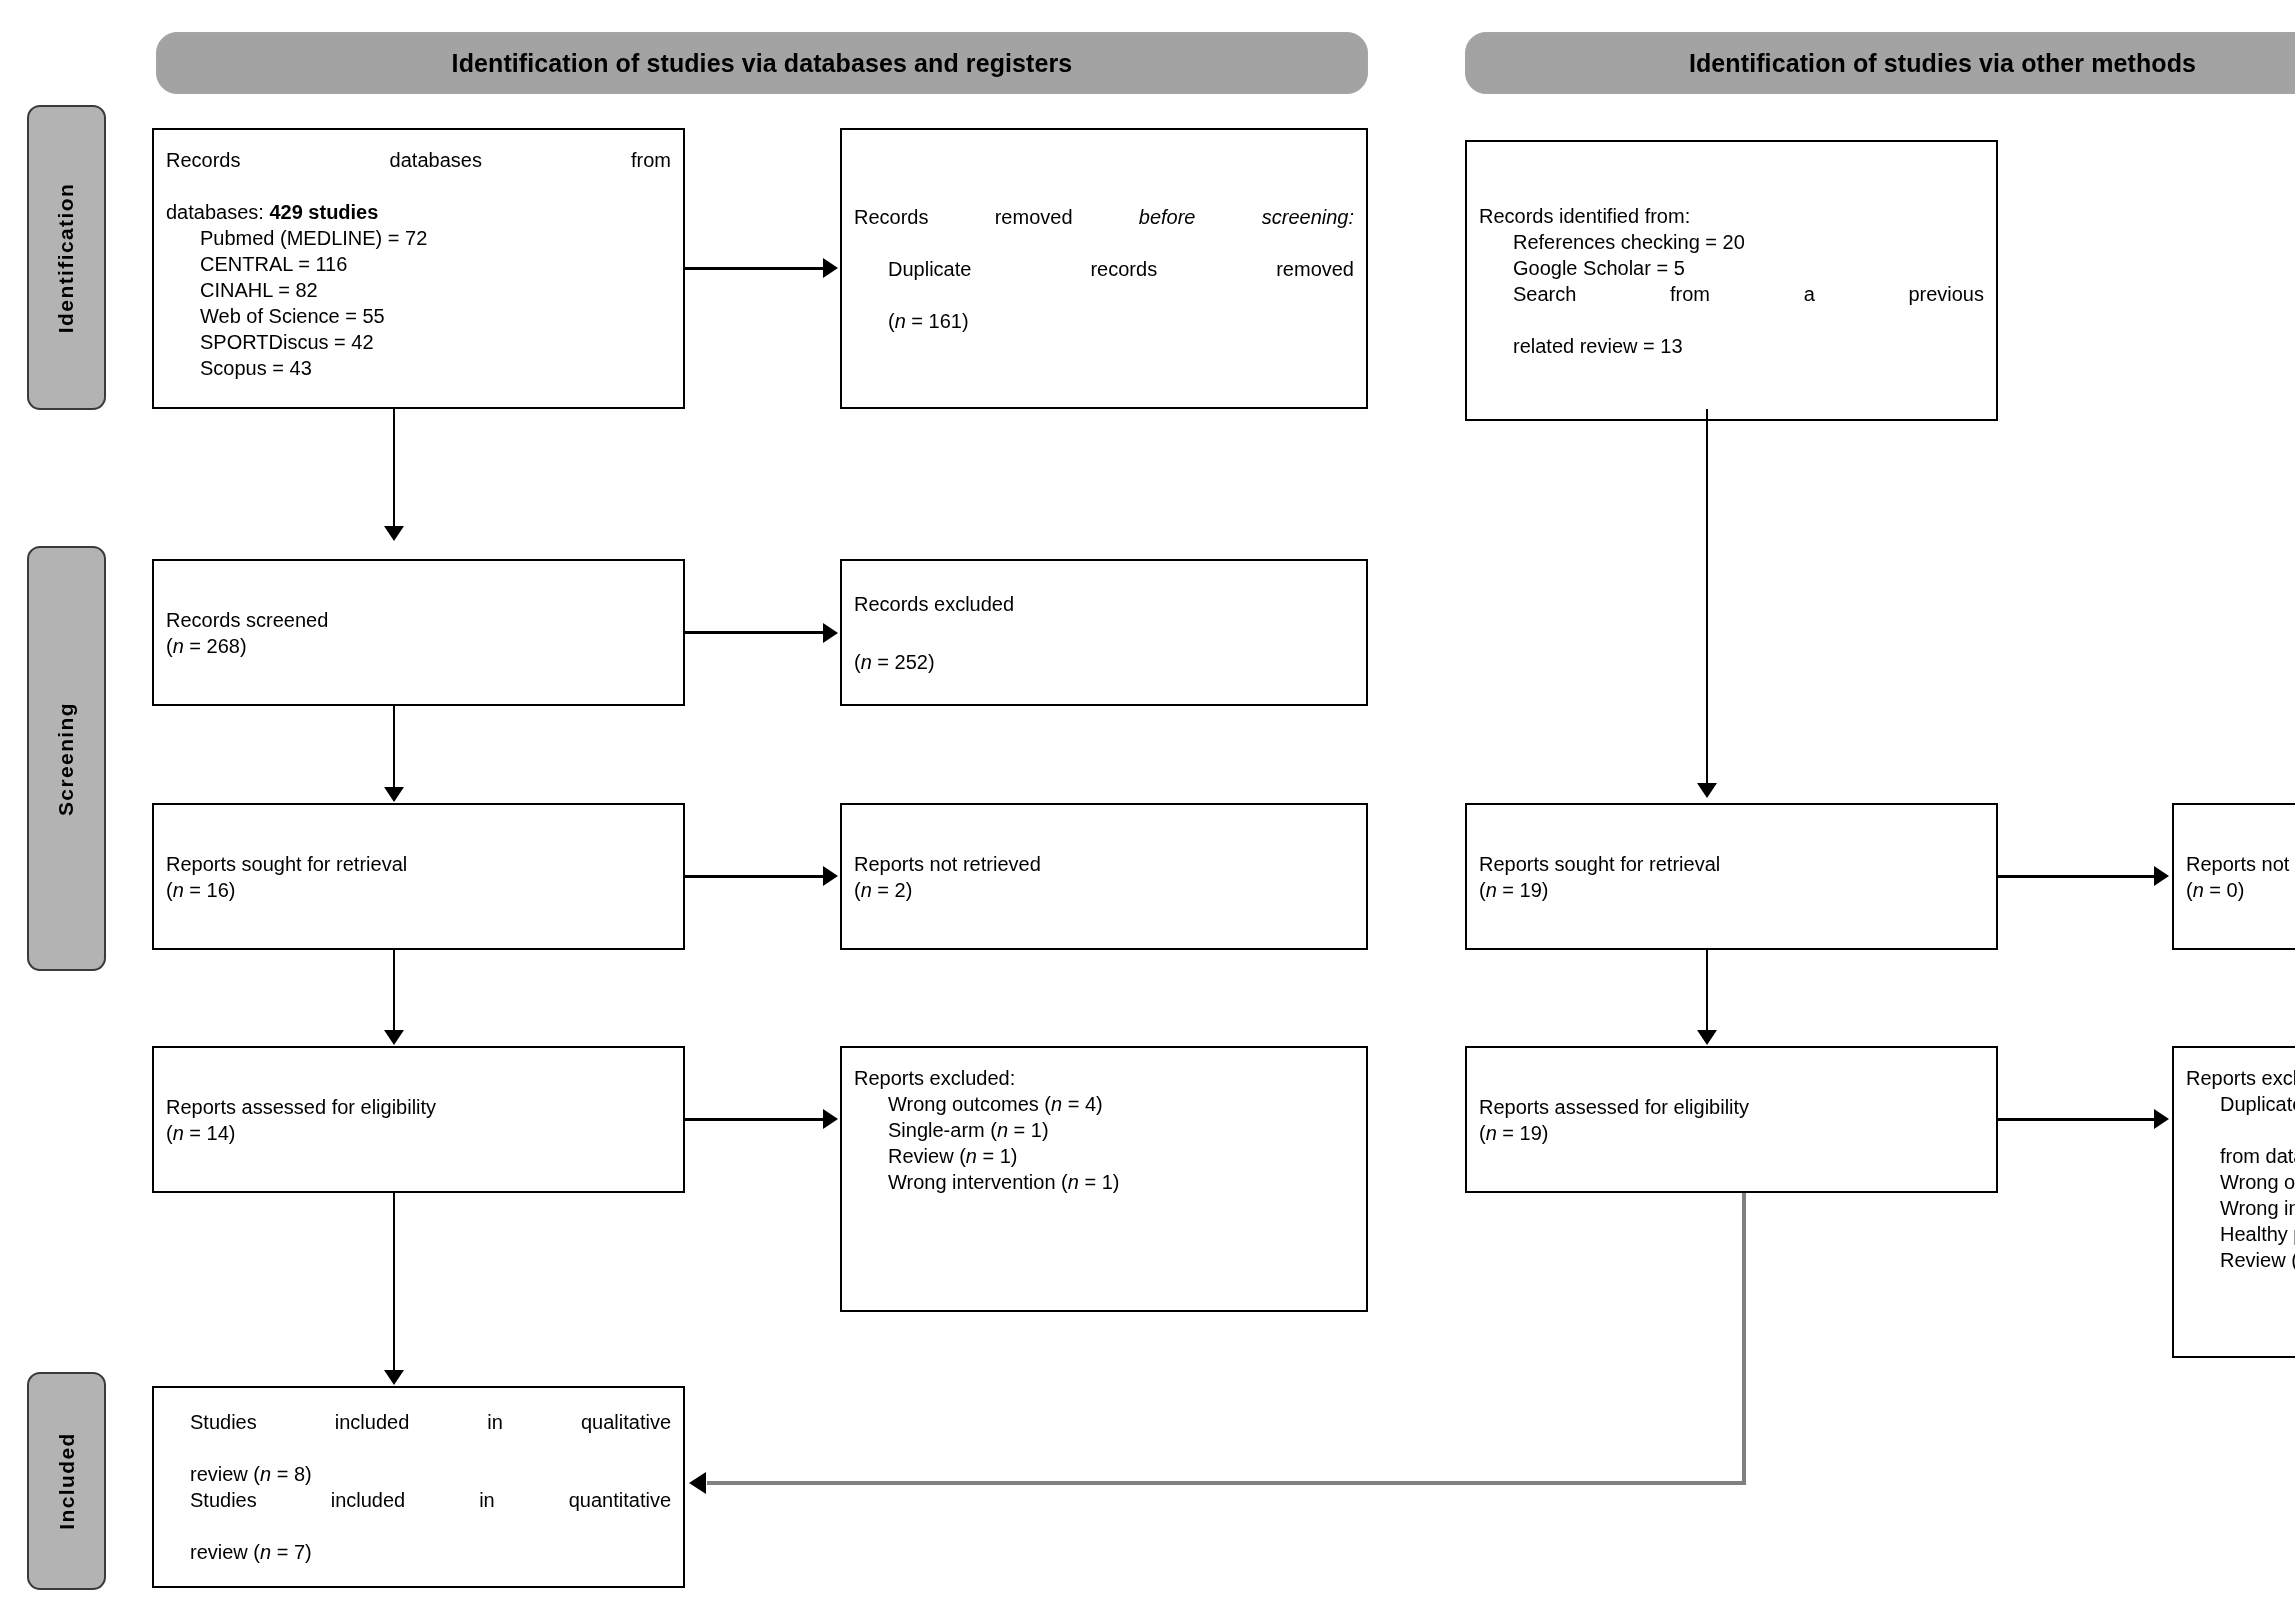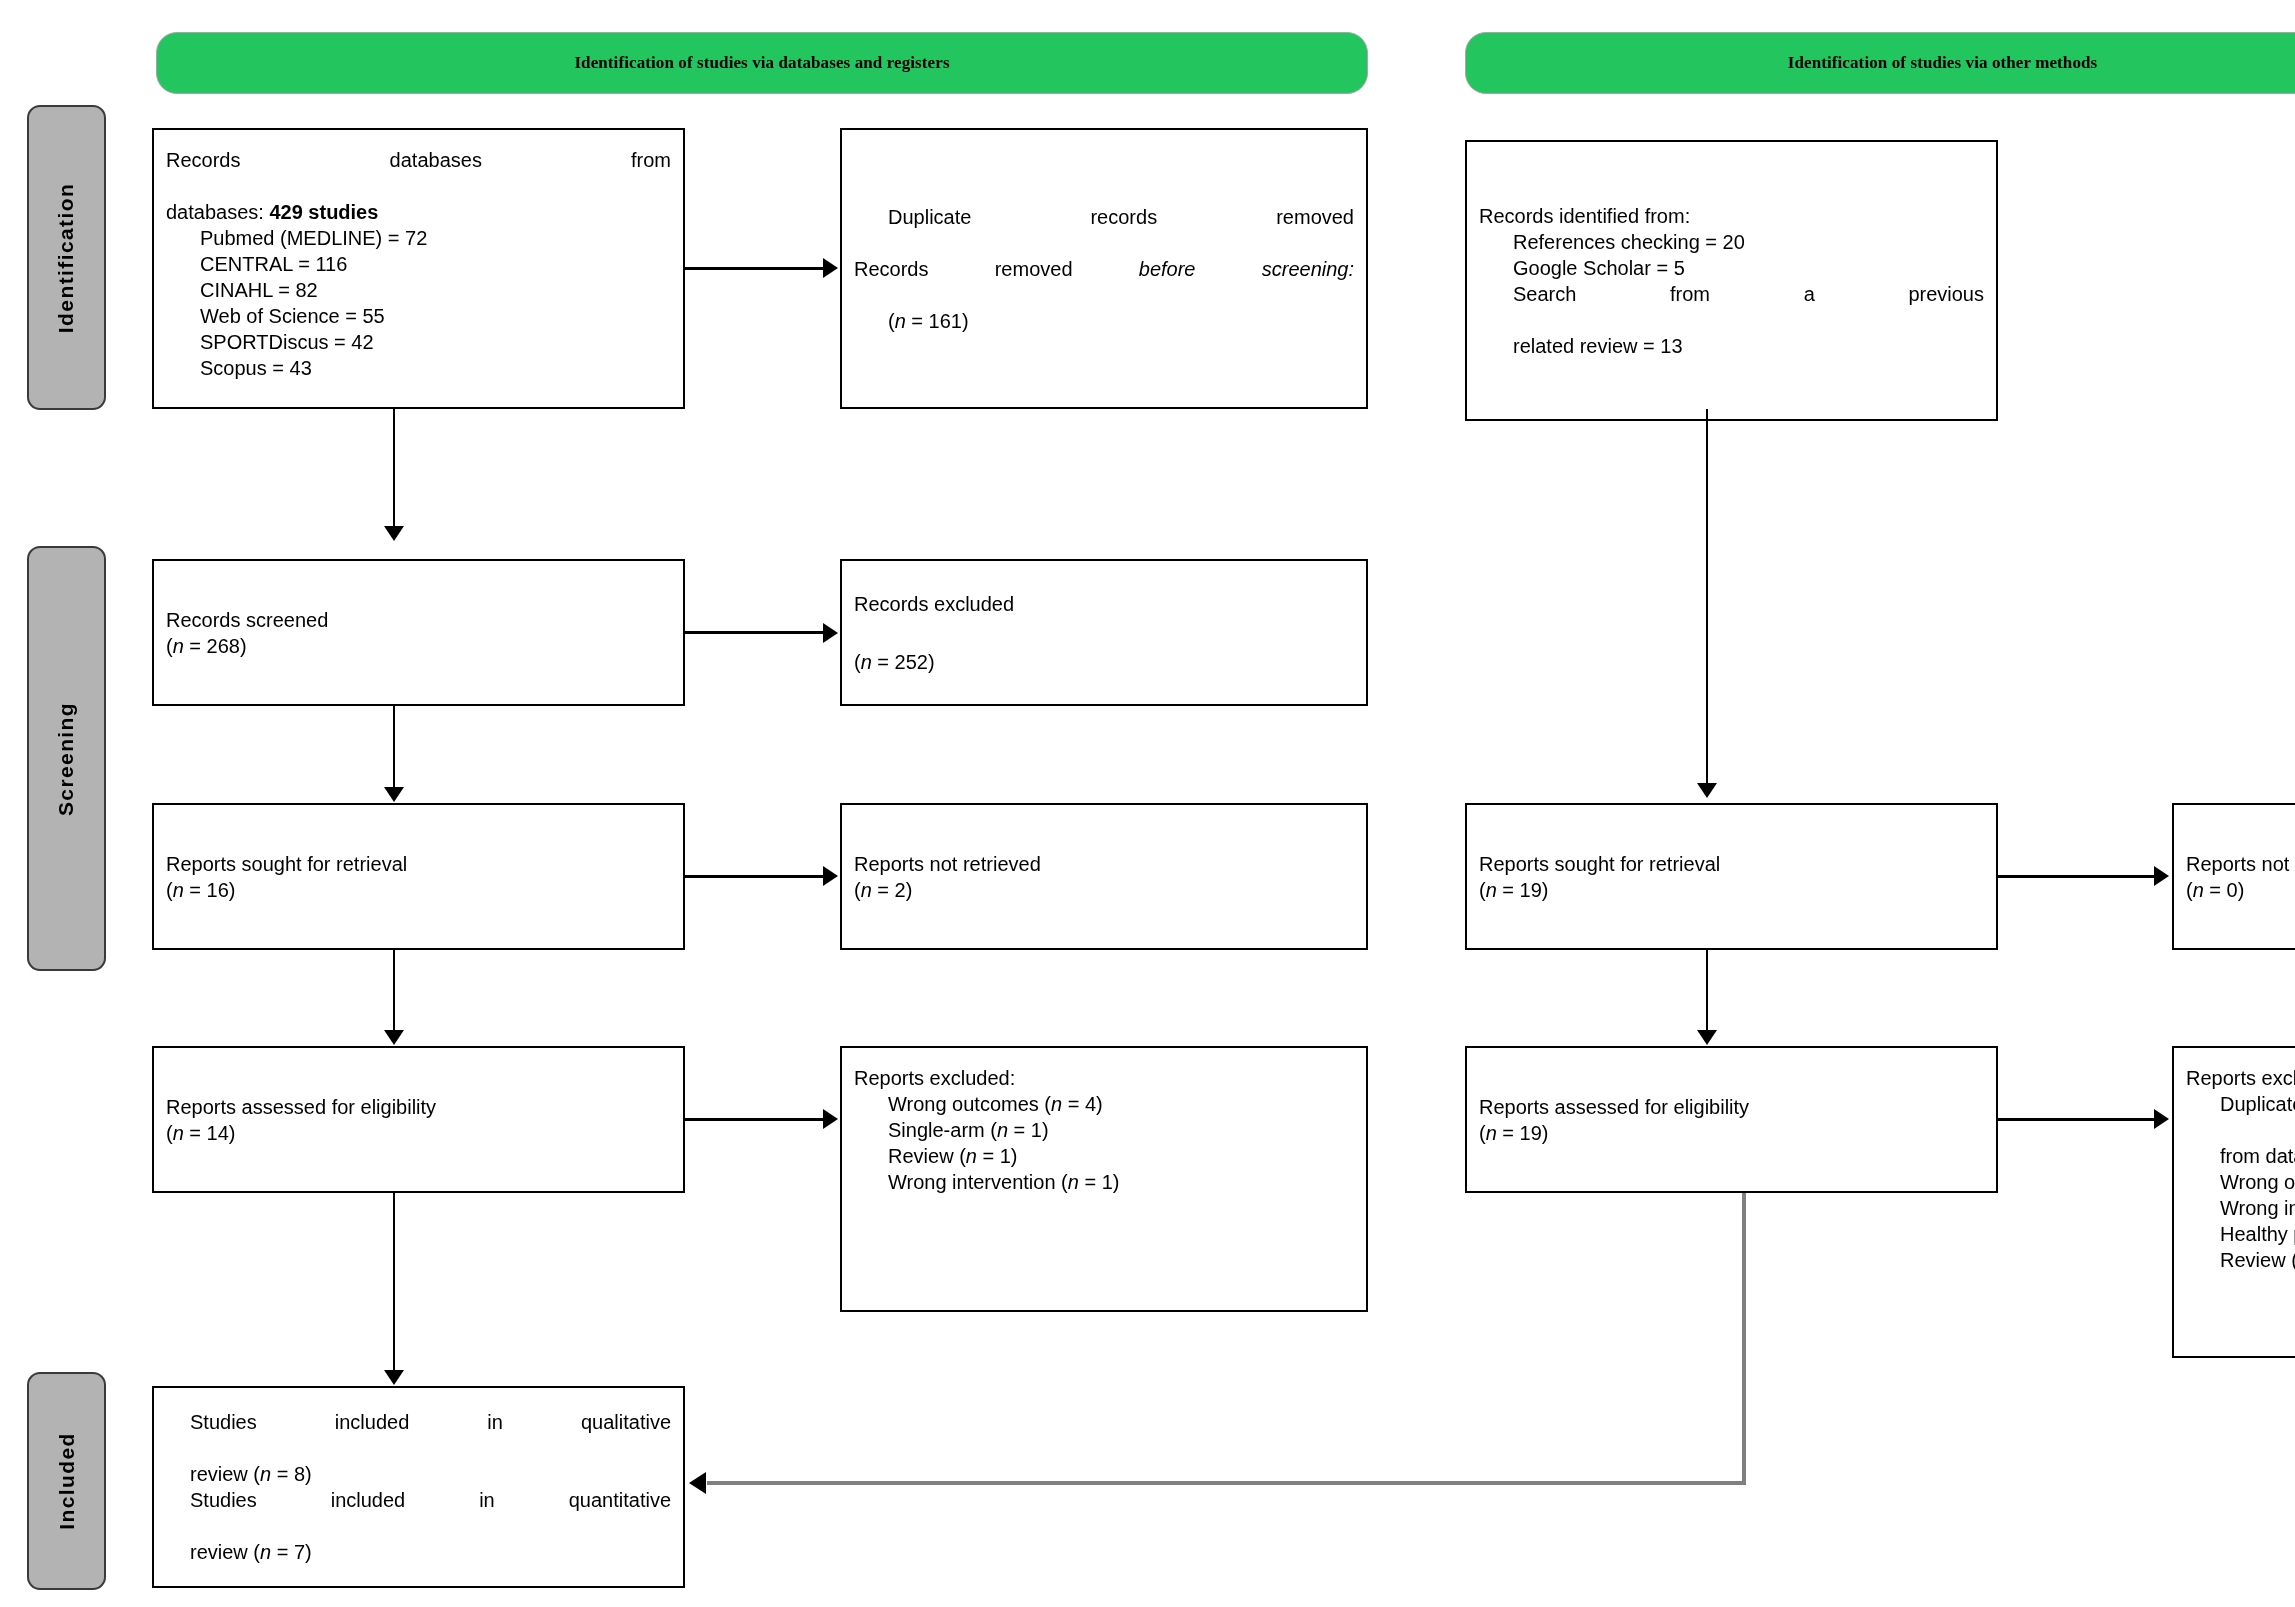--- a/index.html
+++ b/index.html
@@ -16,32 +16,31 @@
     position: relative;
     width: 2700px;
     height: 1608px;
     background: #ffffff;
     overflow: hidden;
   }
 
   
   .section-header {
     position: absolute;
-    background: #22c55e;
+    background: #a3a3a3;
     border: 1.8px solid #a6a6a6;
     border-radius: 21px;
     box-sizing: border-box;
     display: flex;
     align-items: center;
     justify-content: center;
     font-weight: bold;
-    font-size: 17px;
+    font-size: 25px;
     letter-spacing: 0.1px;
     color: #000;
-    font-family: Liberation Serif, serif;
   }
 
   
   .stage-band {
     position: absolute;
     background: #b3b3b3;
     border: 2.3px solid #3a3a3a;
     border-radius: 13px;
     box-sizing: border-box;
     display: flex;
@@ -162,25 +161,25 @@
     </div>
     <div class="line plain sub">Pubmed (MEDLINE) = 72</div>
     <div class="line plain sub">CENTRAL = 116</div>
     <div class="line plain sub">CINAHL = 82</div>
     <div class="line plain sub">Web of Science = 55</div>
     <div class="line plain sub">SPORTDiscus = 42</div>
     <div class="line plain sub">Scopus = 43</div>
   </div>
 
   <div class="node" style="left:840px; top:128px; width:528px; height:281px;">
-    <div class="line stretch sub">Duplicate records removed</div>
     <div class="line stretch">
       <span>Records removed</span>
       <i>before screening</i><i>:</i>
     </div>
+    <div class="line stretch sub">Duplicate records removed</div>
     <div class="line plain sub"><span>(</span><i>n</i><span> = 161)</span></div>
   </div>
 
   <div class="node" style="left:1465px; top:128px; width:533px; height:281px;margin-top:12px;">
     <div class="line plain">Records identified from:</div>
     <div class="line plain sub">References checking = 20</div>
     <div class="line plain sub">Google Scholar = 5</div>
     <div class="line stretch sub">
       <span>Search</span>
       <span>from</span>

